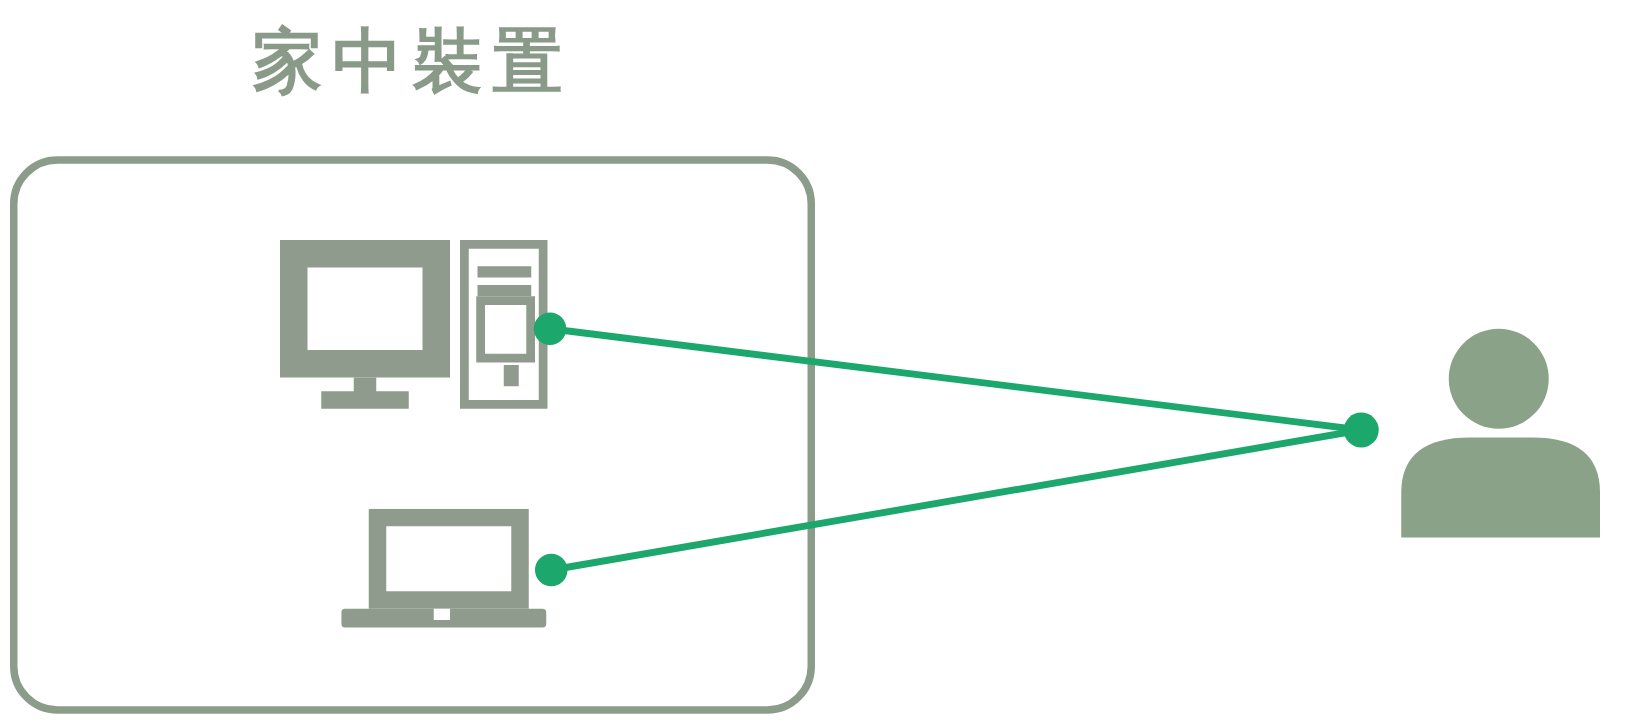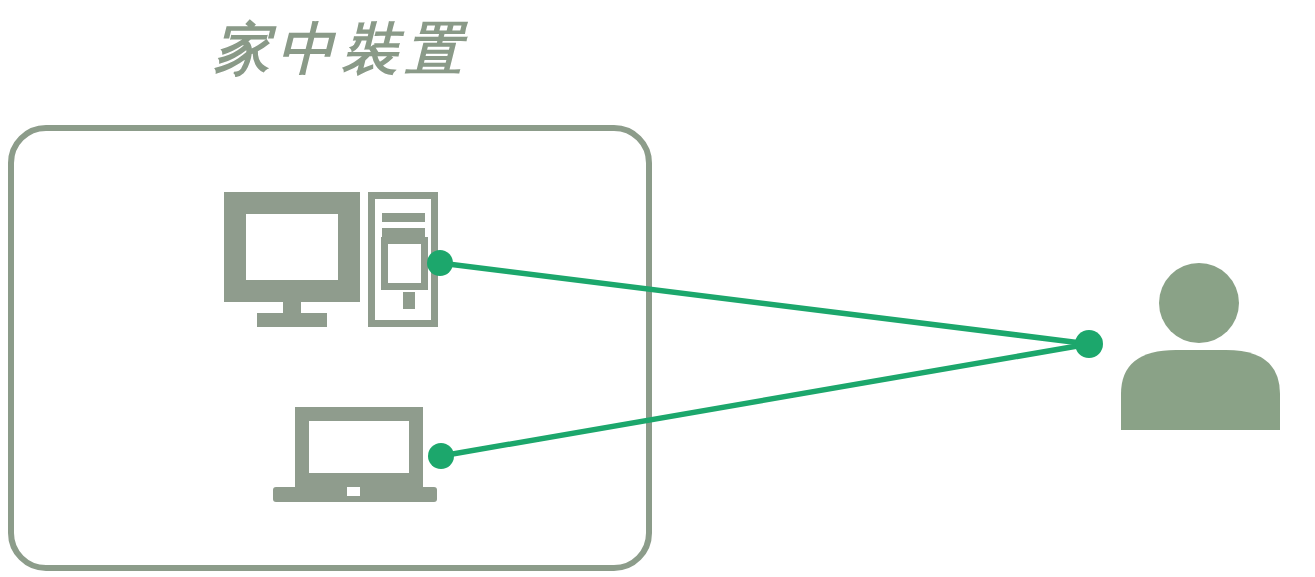--- a/index.html
+++ b/index.html
@@ -20,23 +20,22 @@
     left: 190px;
     top: 14px;
     width: 280px;
     height: 70px;
     font-size: 56px;
     line-height: 70px;
     font-weight: bold;
     letter-spacing: 8px;
     color: var(--title_text, #8a9a88);
     white-space: nowrap;
-    text-align: right;
+    text-align: center;
     user-select: none;
-    font-style: italic;
   }
   .home-box {
     position: absolute;
     left: 8px;
     top: 125px;
     width: 632px;
     height: 434px;
     border: 6px solid var(--frame, #8c9c8a);
     border-radius: 38px;
     background: transparent;

